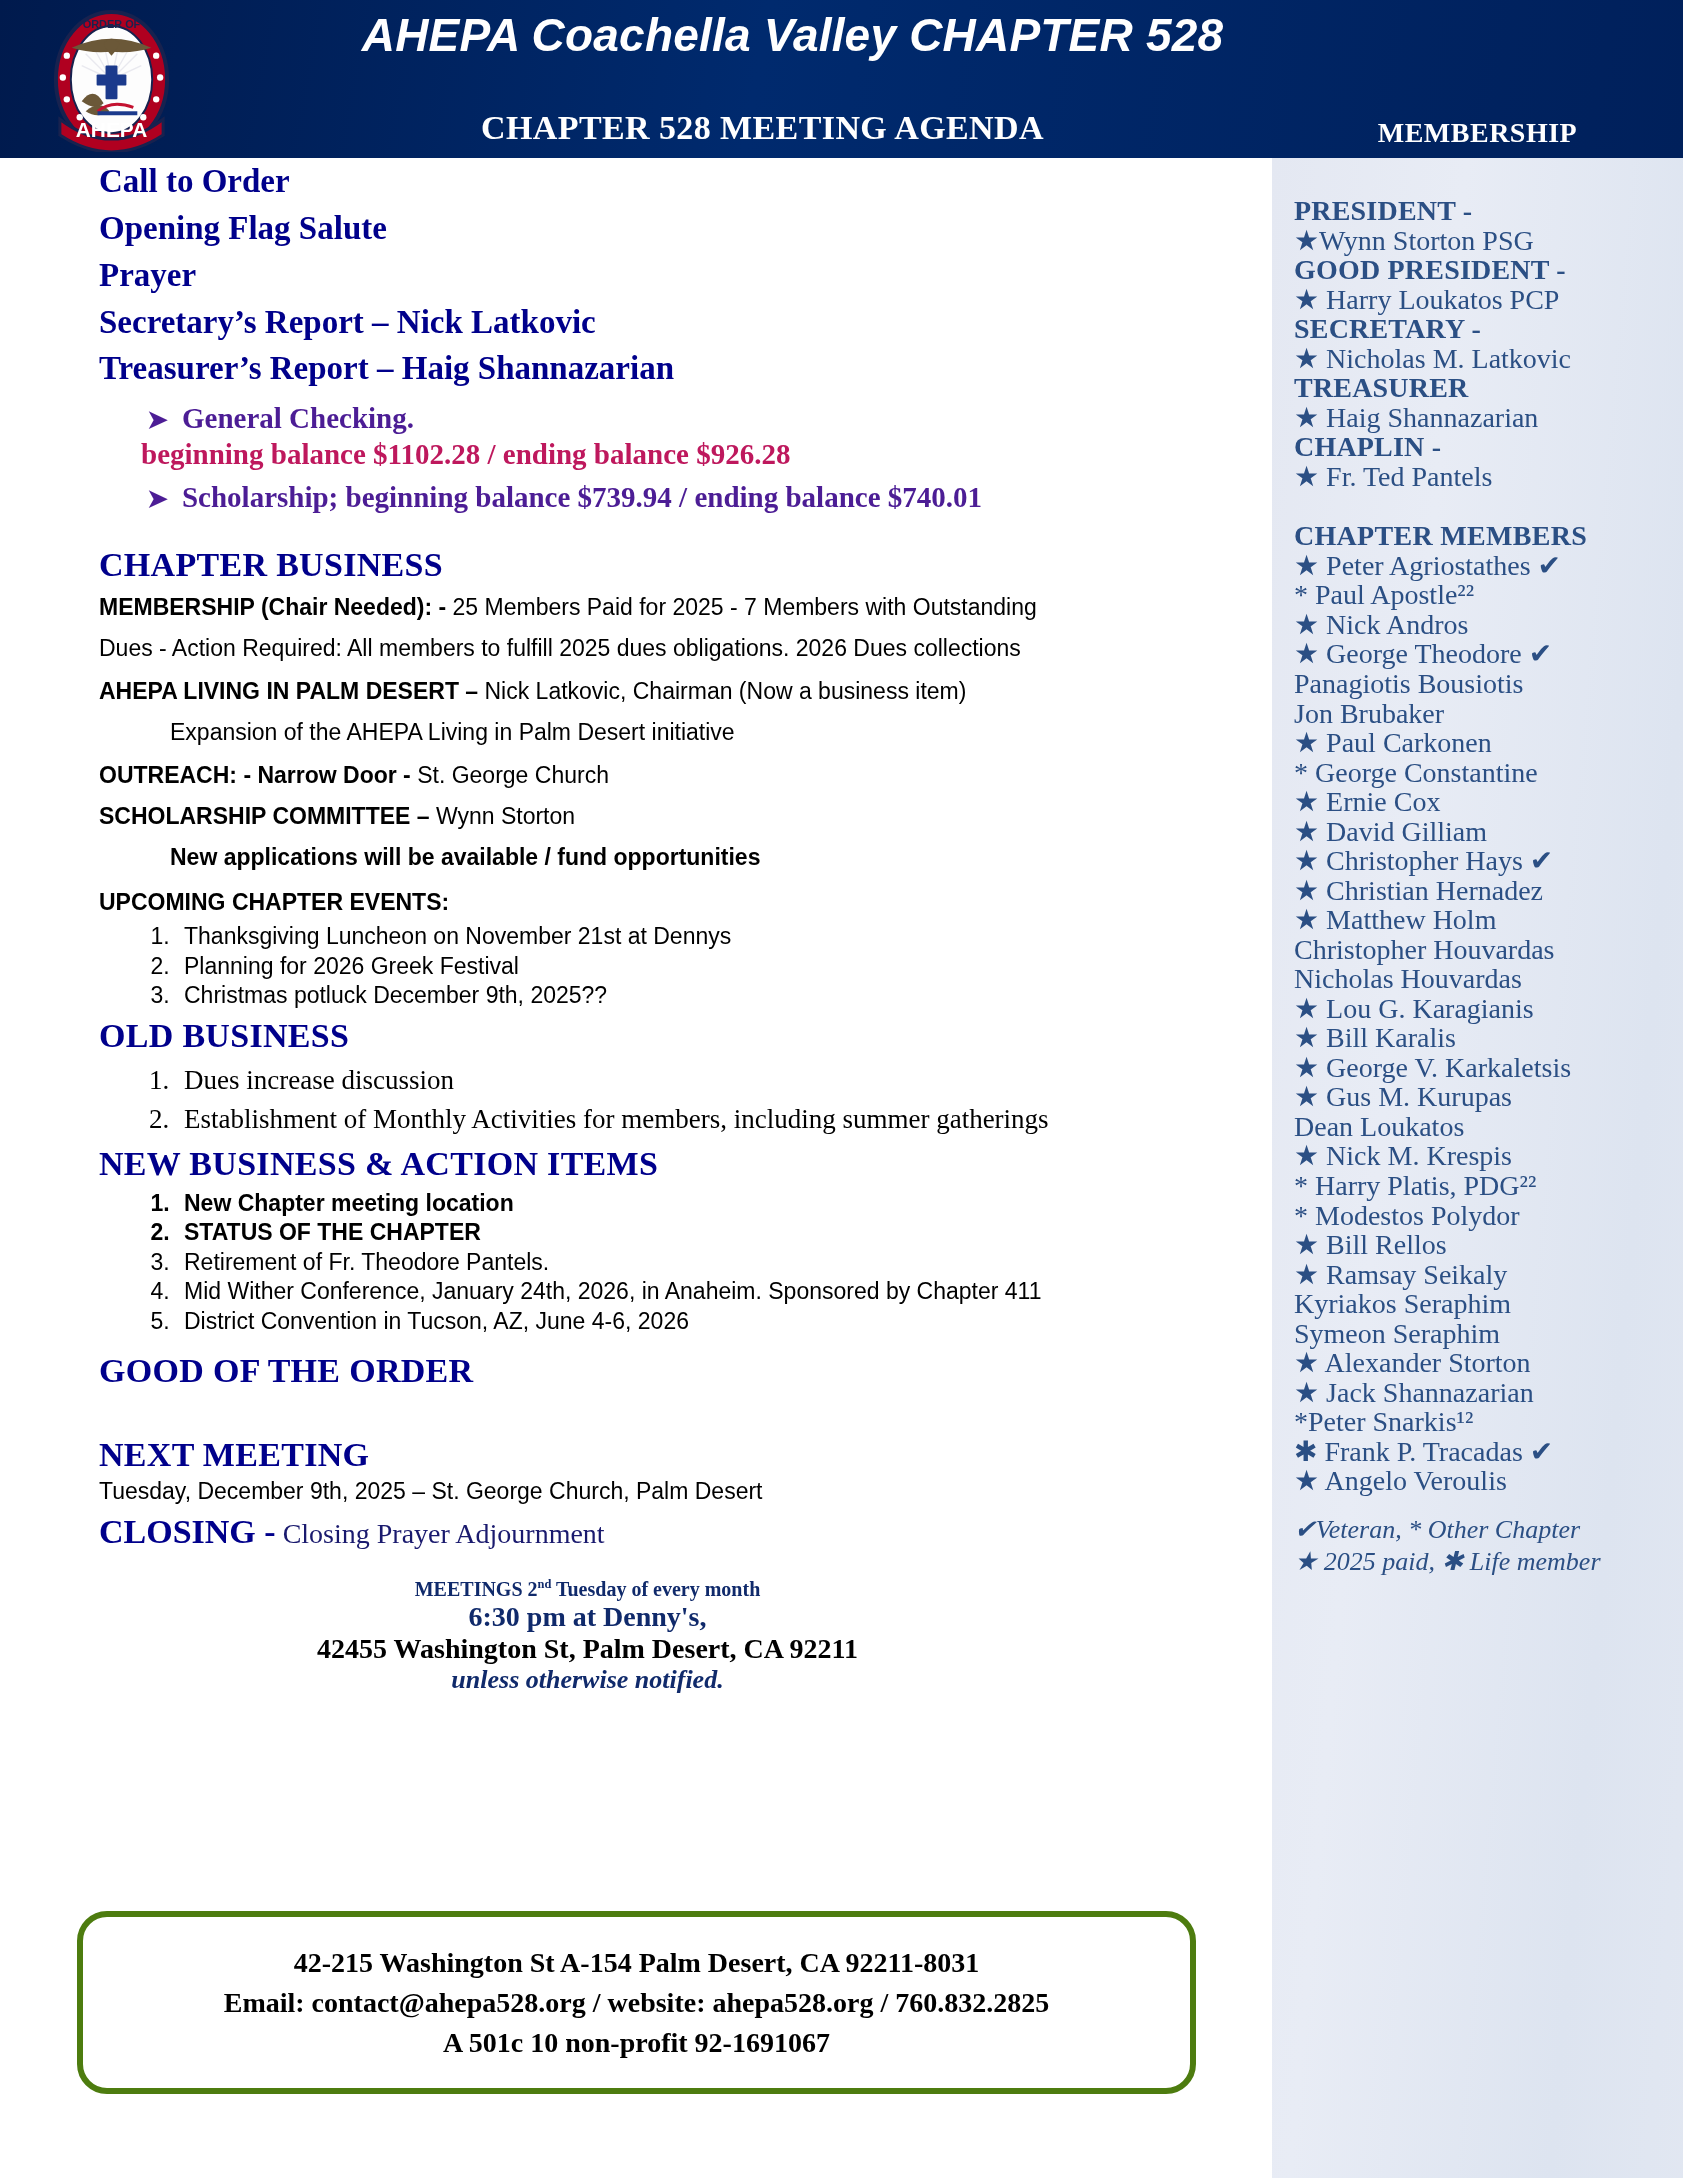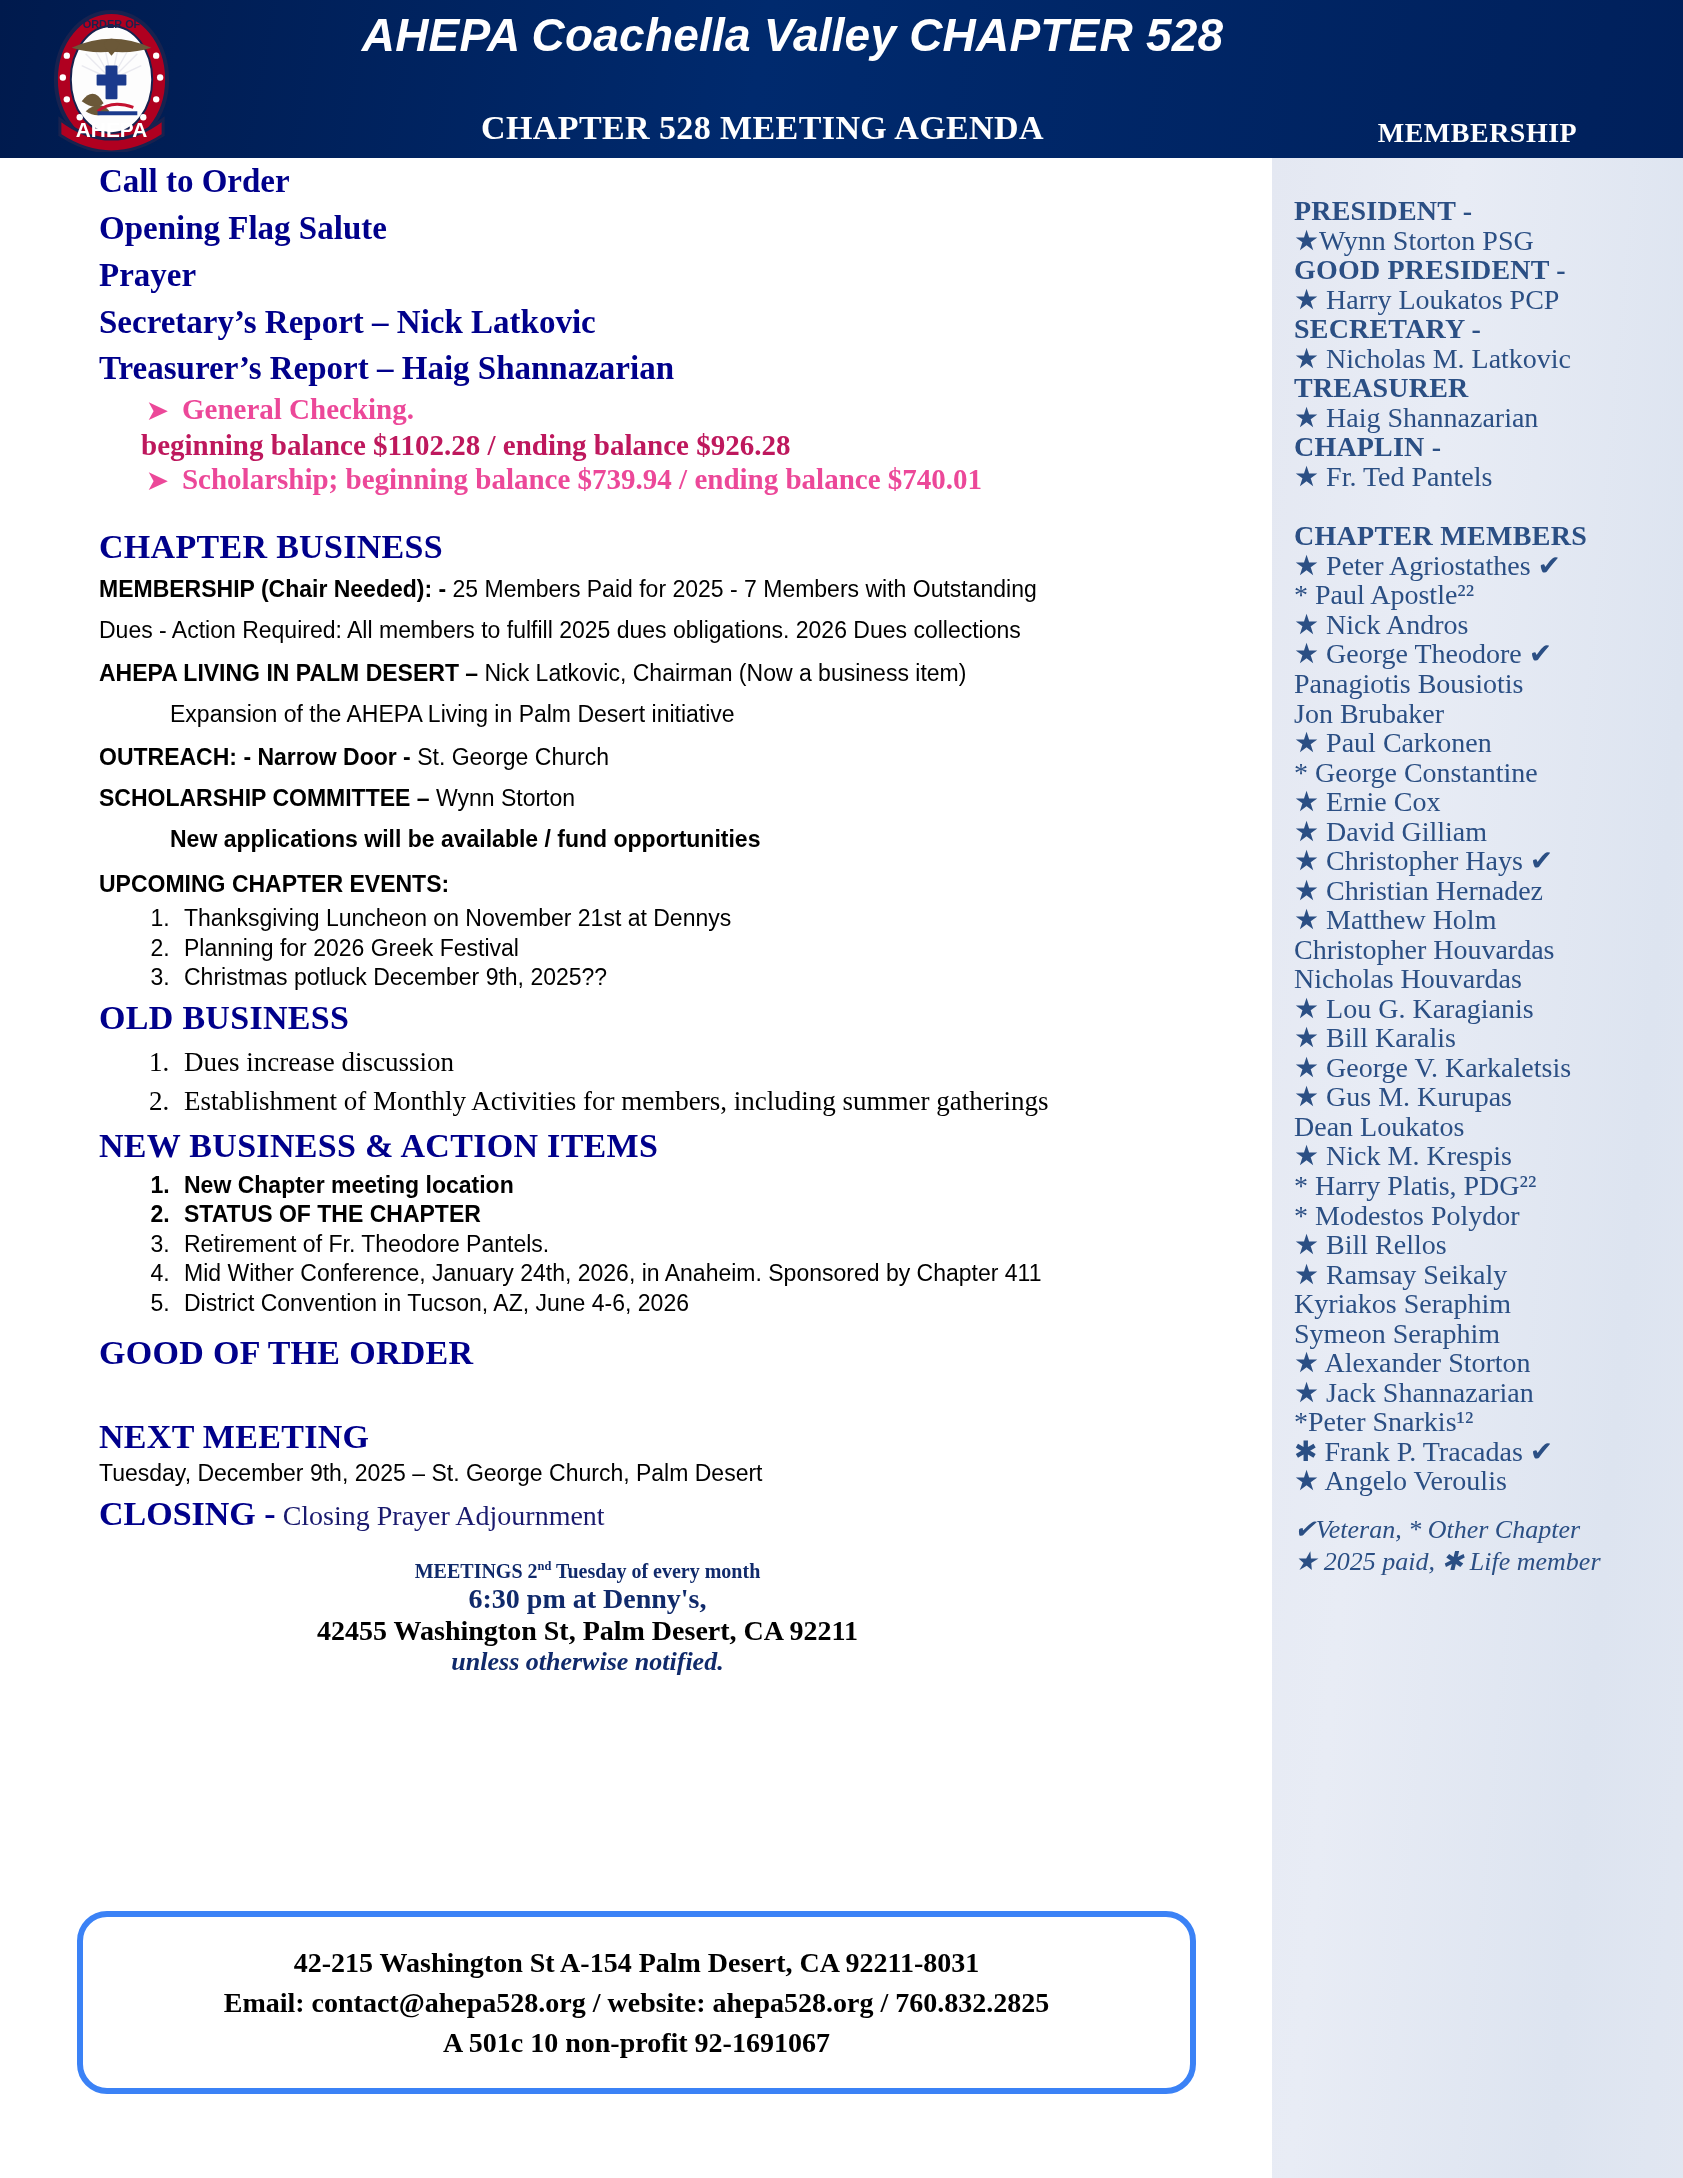--- a/index.html
+++ b/index.html
@@ -87,24 +87,24 @@
     line-height:1.42;
     white-space:nowrap;
   }
   .blue-head {
     color:#00008B; font-weight:bold; font-size:34px;
     font-family:"Liberation Serif", serif;
     letter-spacing:0.3px;
     margin-top:6px; margin-bottom:1px;
   }
   .bullet-row {
-    color:#ec4899; font-weight:bold; font-size:29px;
+    color:#4c1d95; font-weight:bold; font-size:29px;
     font-family:"Liberation Serif", serif;
     margin-left:48px;
-    margin-top:1px;
+    margin-top:10px;
   }
   .bullet-row .arw { font-size:25px; margin-right:14px; }
   .bal-line {
     color:#be185d; font-weight:bold; font-size:29px;
     font-family:"Liberation Serif", serif;
     margin-left:42px; margin-top:3px;
   }
 
   .sans { font-family:"Liberation Sans", sans-serif; color:#000; }
   .biz-line { font-size:23px; line-height:1.0; margin-top:12px; }
@@ -143,21 +143,21 @@
     color:#102a6b; font-family:"Liberation Serif", serif;
   }
   .meet-block .m1 { font-size:20px; font-weight:bold; }
   .meet-block .m2 { font-size:28px; font-weight:bold; }
   .meet-block .m3 { font-size:28px; font-weight:bold; color:#000; }
   .meet-block .m4 { font-size:26px; font-weight:bold; font-style:italic; }
   sup { font-size:0.62em; vertical-align:super; }
 
   .contact-box {
     position:absolute; left:77px; top:1911px; width:1119px; height:183px;
-    border:6px solid #3b82f6; border-radius:30px;
+    border:6px solid #4d7c0f; border-radius:30px;
     text-align:center; padding-top:26px;
     font-family:"Liberation Serif", serif;
     color:#000;
   }
   .contact-box div { font-size:28px; font-weight:bold; line-height:1.42; }
 </style>
 </head>
 <body>
 
 <div class="header">

